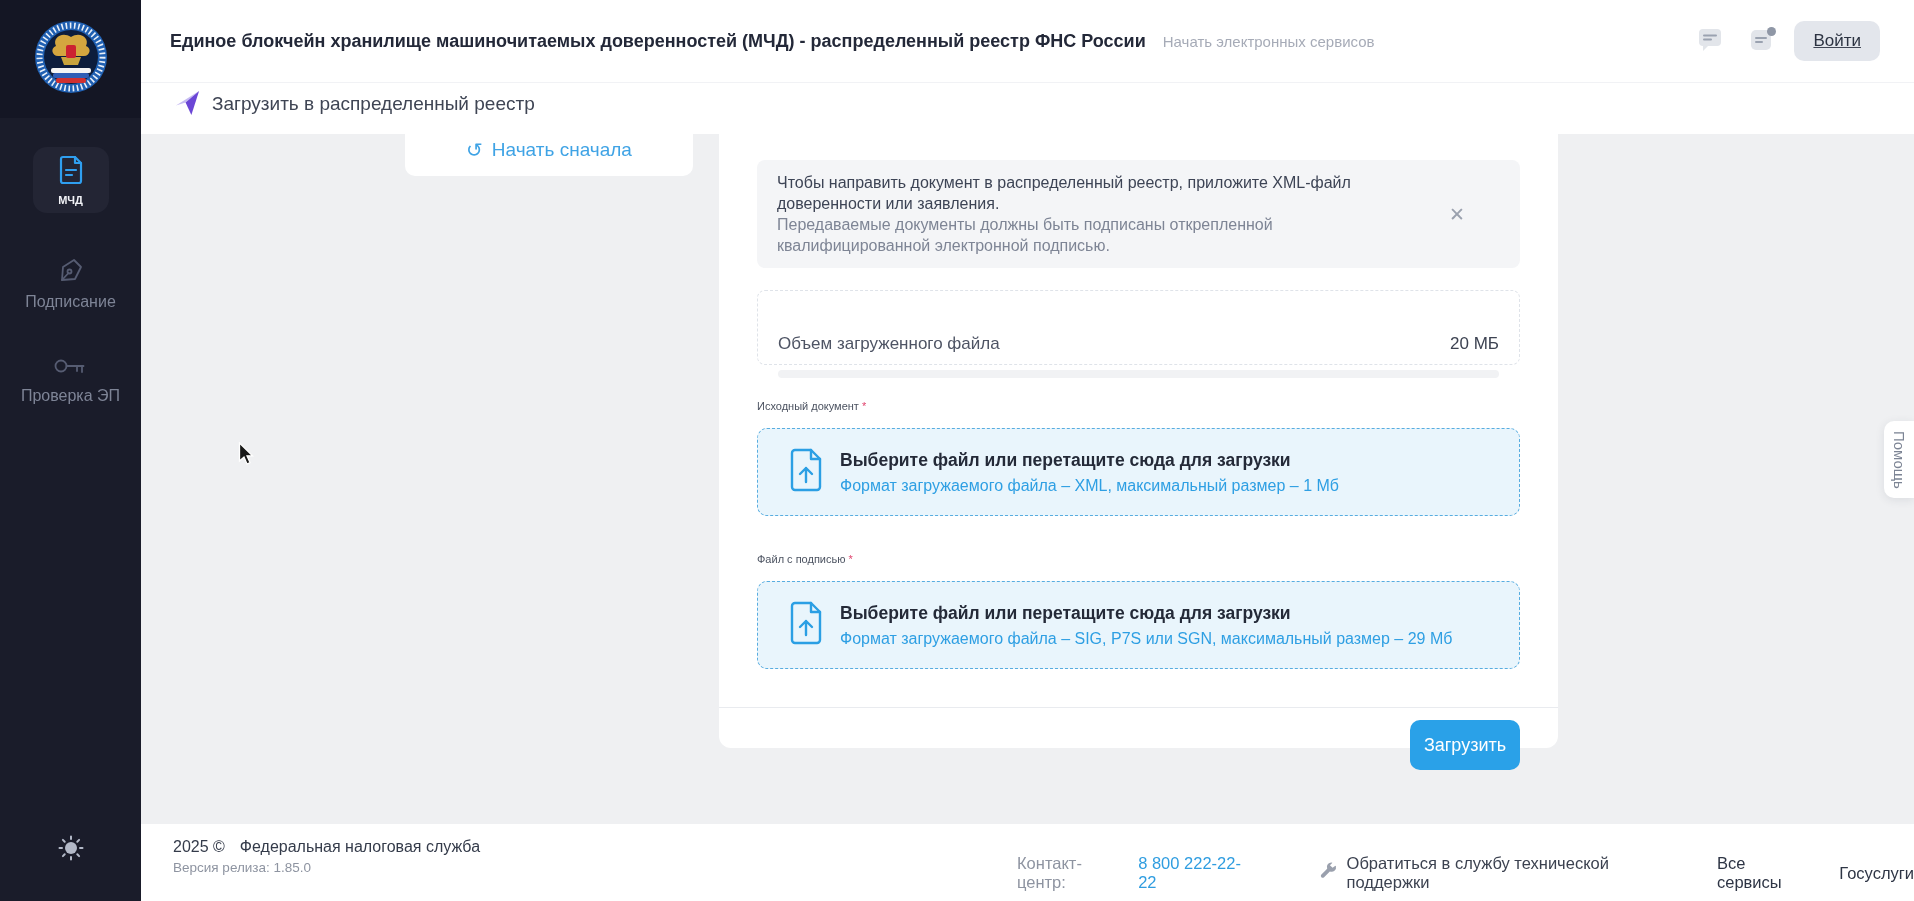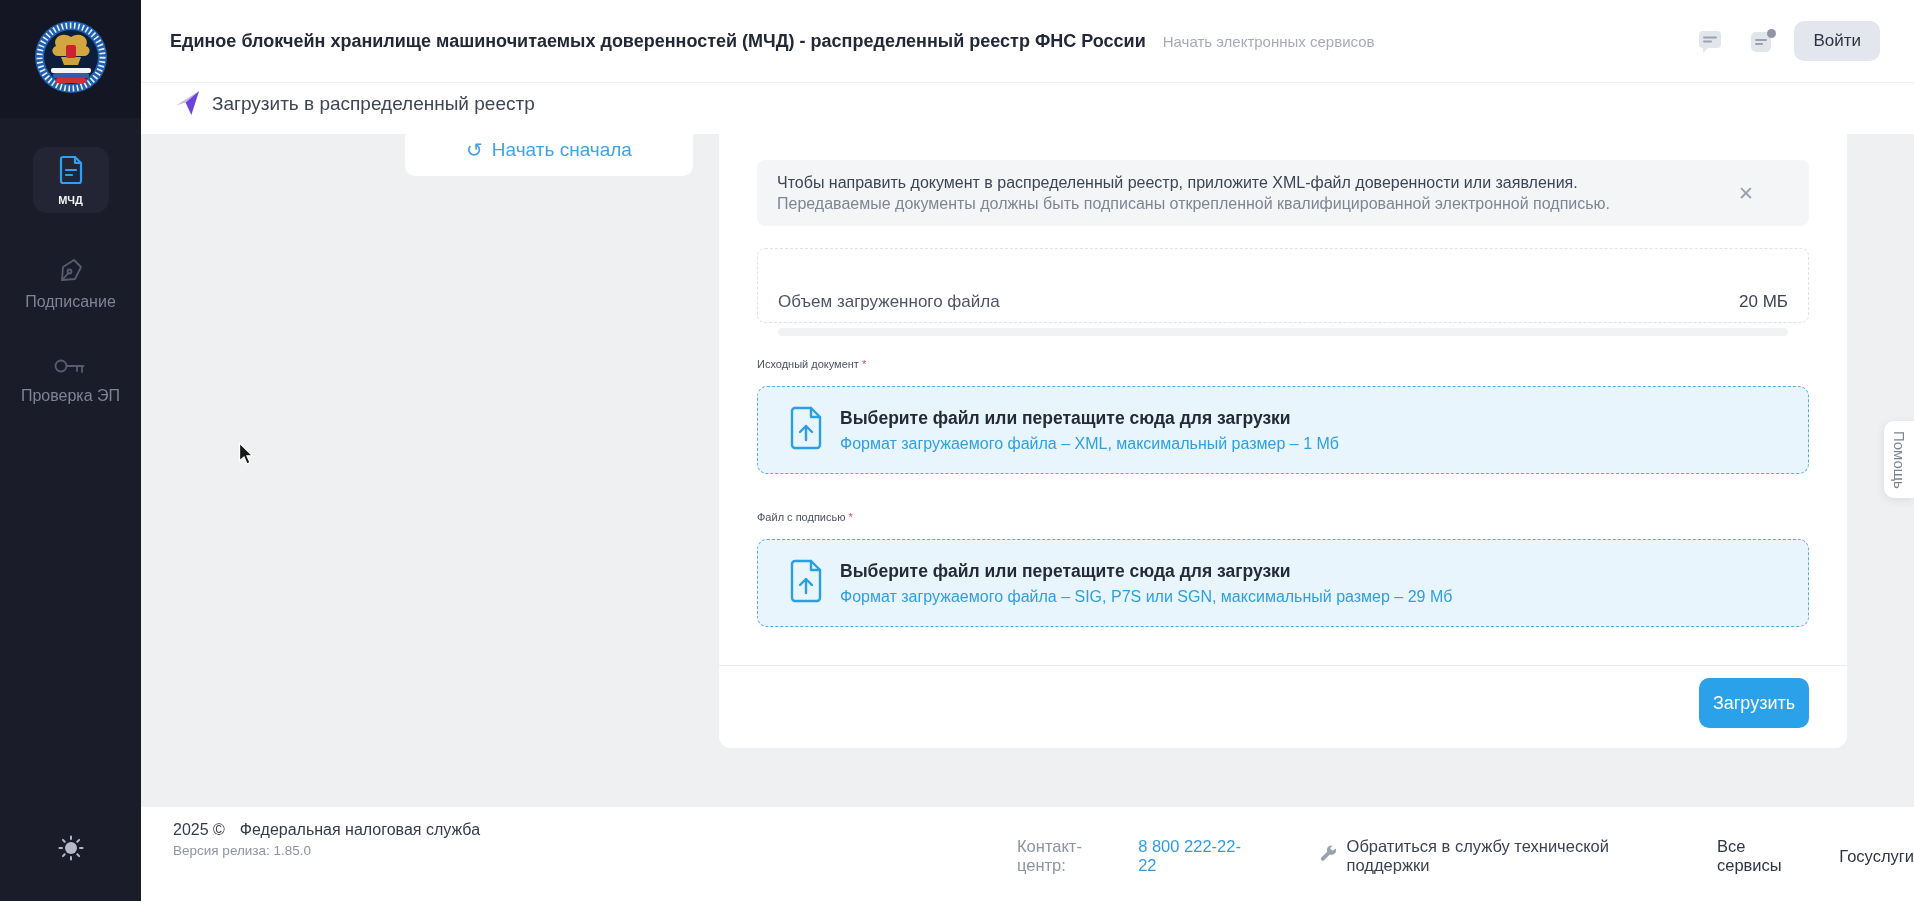--- a/index.html
+++ b/index.html
@@ -17,36 +17,36 @@
   .nav-item.active { margin-top:29px; width:76px; height:66px; background:#232534; border-radius:14px; justify-content:center; gap:5px; }
   .nav-item.active .nav-label { color:#f2f3f7; font-weight:600; font-size:11px; }
   .nav-item.plain { margin-top:44px; gap:6px; }
   .nav-label { color:#7e8496; font-size:16px; }
   .theme-toggle { position:absolute; left:0; bottom:36px; width:141px; display:flex; justify-content:center; cursor:pointer; }
   
   .topbar { position:absolute; left:141px; top:0; width:1773px; height:83px; background:#ffffff;
     border-bottom:1px solid #f1f2f5; display:flex; align-items:center; padding:0 34px 0 29px; z-index:4; }
   .topbar-title { font-size:18px; font-weight:700; color:#232838; }
   .topbar-sub { font-size:15px; color:#a6abb7; margin-left:17px; }
-  .topbar-right { margin-left:auto; display:flex; align-items:flex-end; gap:15px; }
+  .topbar-right { margin-left:auto; display:flex; align-items:center; gap:15px;text-decoration:underline; }
   .icon-btn { position:relative; width:36px; height:36px; display:flex; align-items:center; justify-content:center; cursor:pointer; border-radius:8px; }
   .badge-dot { position:absolute; top:4px; right:3px; width:9px; height:9px; border-radius:50%; background:#8f97a6; }
   .login-btn { background:#e3e6ec; border:none; border-radius:10px; padding:10px 19px; font-size:17px; color:#2c3342;
     font-family:inherit; cursor:pointer; }
   
   .crumb-row { position:absolute; left:141px; top:74px; width:1773px; height:60px; background:#ffffff;
     display:flex; align-items:center; padding-left:33px; gap:11px; z-index:3; }
   .crumb-title { font-size:19px; color:#3f4554; }
   
   .main { position:absolute; left:141px; top:118px; width:1773px; height:706px; background:#eff0f2; }
   .restart-btn { position:absolute; left:264px; top:6px; width:288px; height:52px; background:#ffffff; border:none;
     border-radius:10px; display:flex; align-items:center; justify-content:center; gap:9px;
     color:#3fa3e5; font-size:19px; font-family:inherit; cursor:pointer; }
   .restart-glyph { font-size:20px; line-height:1; }
-  .card { position:absolute; left:578px; top:6px; width:1128px; height:624px; background:#ffffff; border-radius:12px;
+  .card { position:absolute; left:578px; top:6px; width:839px; height:624px; background:#ffffff; border-radius:12px;
     padding:36px 38px 0; }
   .banner { position:relative; background:#f4f5f7; border-radius:8px; padding:12px 90px 12px 20px; margin-bottom:22px; }
   .banner-line1 { font-size:16px; color:#3d4455; font-weight:500; line-height:21px; }
   .banner-line2 { font-size:16px; color:#7e8595; line-height:21px; }
   .banner-close { position:absolute; right:55px; top:50%; transform:translateY(-50%); color:#9aa1ae; font-size:19px;
     background:none; border:none; cursor:pointer; line-height:1; font-family:inherit; }
   .volume-box { border:1px dashed #dfe3e9; border-radius:8px; padding:17px 20px 0; height:75px; margin-bottom:35px; }
   .volume-row { display:flex; justify-content:space-between; font-size:17px;margin-top:26px; }
   .volume-label { color:#4e5464; }
   .volume-value { color:#3d4352; }
@@ -62,21 +62,21 @@
   .card-divider { border-top:1px solid #e9ebef; margin:38px -38px 0; }
   .card-footer { display:flex; justify-content:flex-end; padding:12px 0 20px; }
   .submit-btn { width:110px; height:50px; background:#2aa1e8; color:#ffffff; border:none; border-radius:10px;
     font-size:18px; font-family:inherit; cursor:pointer; }
   
   .help-tab { position:absolute; right:0; top:421px; width:30px; height:77px; background:#ffffff;
     border-radius:10px 0 0 10px; box-shadow:0 2px 10px rgba(40,50,70,.10); z-index:6;
     display:flex; align-items:center; justify-content:center; cursor:pointer; }
   .help-tab span { writing-mode:vertical-rl; font-size:15px; color:#7c8494; }
   
-  .footer { position:absolute; left:141px; bottom:0; width:1773px; height:94px; background:#ffffff; z-index:4; }
+  .footer { position:absolute; left:141px; bottom:0; width:1773px; height:77px; background:#ffffff; z-index:4; }
   .footer-left { position:absolute; left:32px; top:14px; }
   .footer-line1 { display:flex; gap:15px; font-size:16px; color:#343b4a; }
   .footer-org { font-weight:500; }
   .footer-version { margin-top:4px; font-size:13.5px; color:#8e94a1; }
   .footer-right { position:absolute; left:876px; top:30px; display:flex; align-items:center; font-size:16.5px; }
   .contact-label { color:#8e94a1; }
   .phone-link { color:#2f9de0; margin-left:9px; cursor:pointer; text-decoration:none; }
   .support-wrap { display:flex; align-items:center; gap:9px; margin-left:60px; color:#3c4250; cursor:pointer; }
   .footer-link { color:#2e3545; font-weight:500; cursor:pointer; }
   .all-services { margin-left:26px; }

